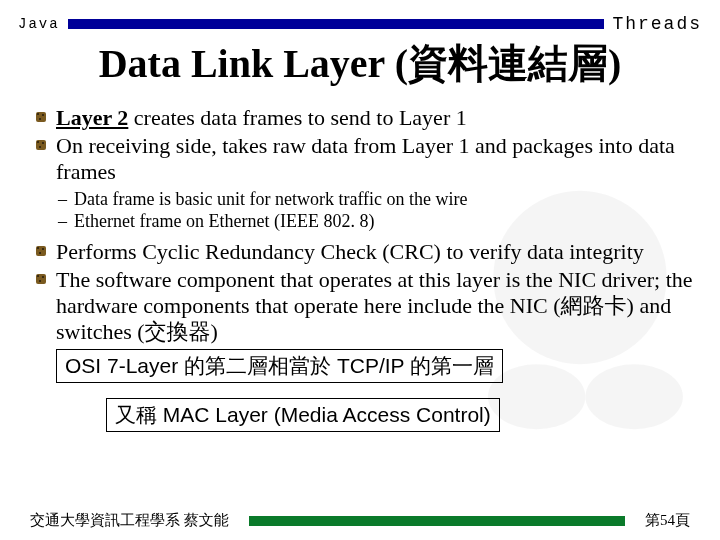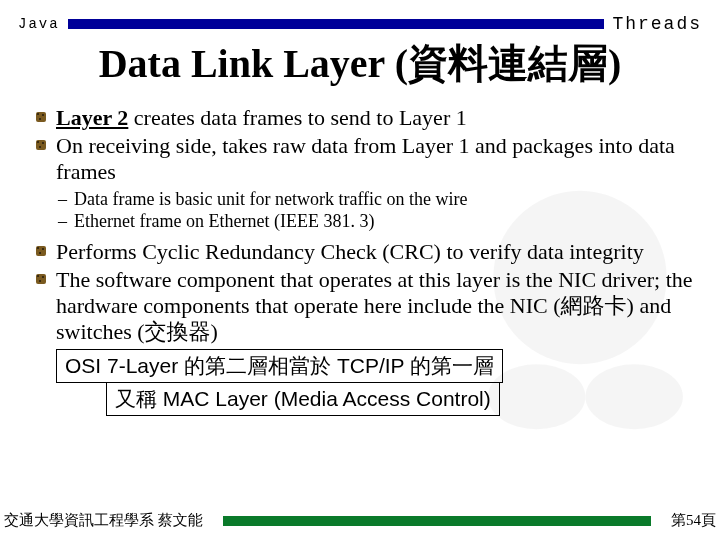--- a/index.html
+++ b/index.html
@@ -88,37 +88,37 @@
     position: absolute;
     left: -16px;
     top: 0;
   }
   .ital { font-style: italic; }
   .box {
     border: 1.2px solid #000;
     padding: 3px 8px;
     font-family: Arial, sans-serif;
     font-size: 21px;
-    margin: 4px 0 0 0;
+    margin: 4px 0 16px 0;
     display: block;
     width: fit-content;
     line-height: 1.25;
   }
   .box2 {
     margin-left: 50px;
     margin-top: -1px;
   }
   .footer-row {
     position: absolute;
     bottom: 10px;
     left: 0;
     right: 0;
     display: flex;
     align-items: center;
-    padding: 0 4px;
+    padding: 0 30px;
     gap: 20px;
   }
   .ftr-left {
     font-family: "DFKai-SB","KaiTi","STKaiti",serif;
     font-size: 15px;
     white-space: nowrap;
   }
   .ftr-bar {
     flex: 1;
     height: 10px;
@@ -150,21 +150,21 @@
 <div class="content">
 
   <p class="bul">
     <span class="u">Layer 2</span><span> creates data frames to send to Layer 1</span>
   </p>
 
   <p class="bul">On receiving side, takes raw data from Layer 1 and packages into data frames</p>
 
   <div class="sublist">
     <p class="sub">Data frame is basic unit for network traffic on the wire</p>
-    <p class="sub">Ethernet frame on Ethernet (IEEE 381. 3)</p>
+    <p class="sub">Ethernet frame on Ethernet (IEEE 802. 8)</p>
   </div>
 
   <p class="bul">Performs Cyclic Redundancy Check (CRC) to verify data integrity</p>
 
 
   <p class="bul">The software component that operates at this layer is the NIC driver; the hardware components that operate here include the NIC (網路卡) and switches (交換器)</p>
 
   <div class="box">OSI 7-Layer 的第二層相當於 TCP/IP 的第一層</div>
   <div class="box box2">又稱 MAC Layer  (Media Access Control)</div>
 

